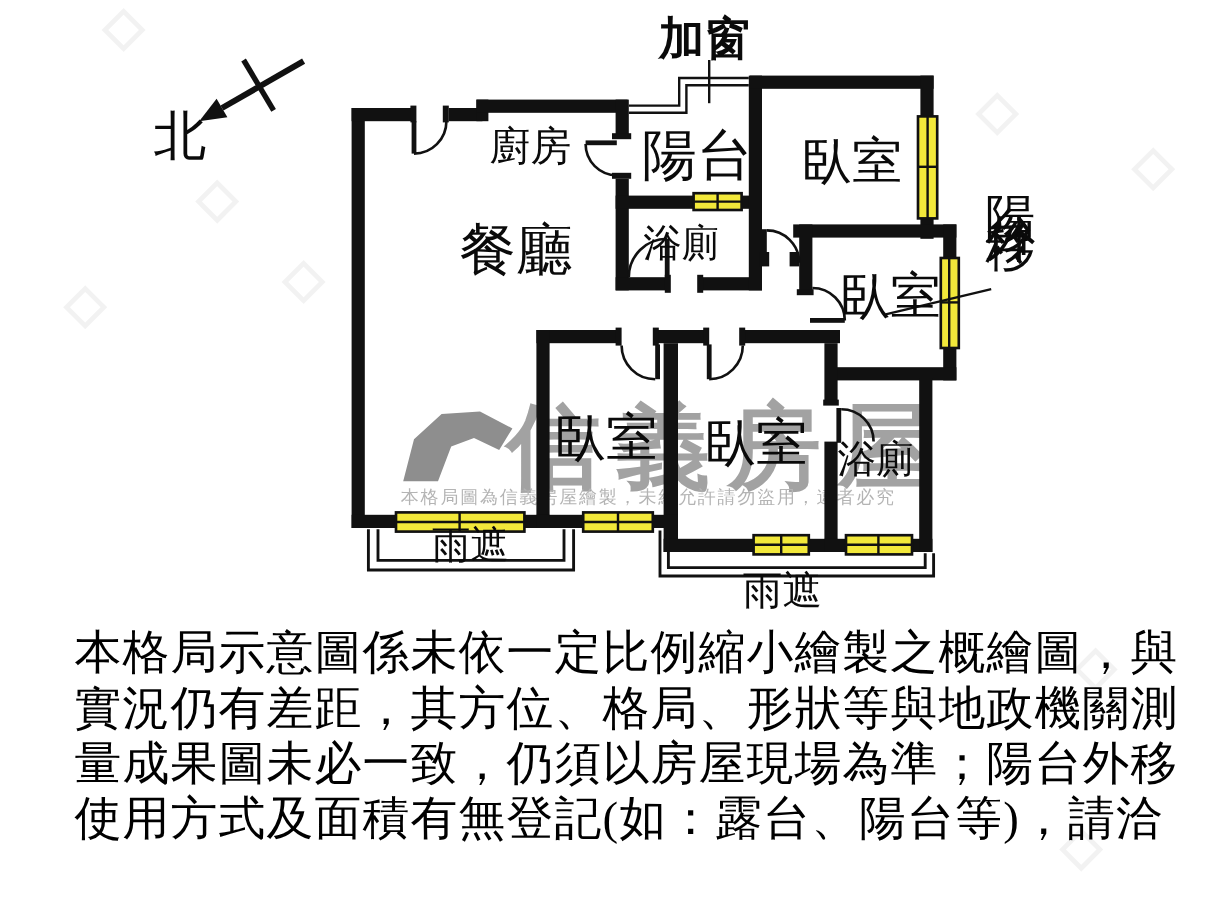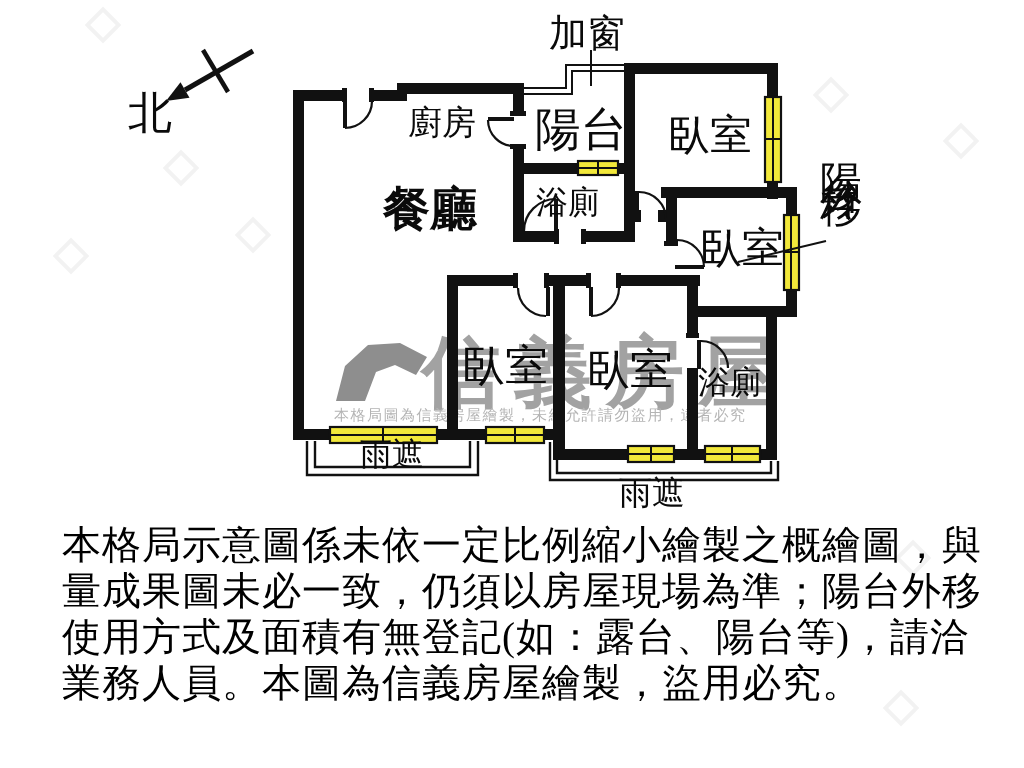--- a/index.html
+++ b/index.html
@@ -25,26 +25,26 @@
   .thin{fill:none;stroke:var(--wall-color,#111);stroke-width:2;}
   .dbl{fill:none;stroke:var(--wall-color,#111);stroke-width:2.4;}
   .win{fill:var(--window-color,#f2e83a);stroke:var(--wall-color,#111);stroke-width:2.2;}
   .winline{stroke:var(--wall-color,#111);stroke-width:2;}
   .north-line{stroke:var(--wall-color,#111);stroke-width:5;fill:none;}
   .north-cross{stroke:var(--wall-color,#111);stroke-width:4.5;fill:none;}
   .north-head{fill:var(--wall-color,#111);}
   
   .lab{position:absolute;color:#0a0a0a;line-height:1;white-space:nowrap;}
   .lab-north{left:128px;top:92px;font-size:44px;}
-  .lab-addwin{left:549px;top:14px;font-size:38px;}
+  .lab-addwin{left:549px;top:14px;font-size:38px;font-weight:bold;}
   .lab-kitchen{left:408px;top:106px;font-size:34px;}
   .lab-balcony{left:535px;top:107px;font-size:46px;}
   .lab-bath-top{left:536px;top:186px;font-size:32px;}
   .lab-bed-tr{left:668px;top:114px;font-size:42px;}
-  .lab-dining{left:383px;top:186px;font-size:47px;font-weight:bold;}
+  .lab-dining{left:383px;top:186px;font-size:47px;}
   .lab-bed-r{left:700px;top:227px;font-size:42px;}
   .lab-balcony-out{left:820px;top:130px;font-size:42px;writing-mode:vertical-rl;
                    text-orientation:upright;letter-spacing:8px;}
   .lab-living{left:329px;top:331px;font-size:50px;}
   .lab-bed-bl{left:462px;top:344px;font-size:43px;}
   .lab-bed-bm{left:587px;top:348px;font-size:43px;}
   .lab-bath-right{left:698px;top:366px;font-size:32px;}
   .lab-rain-left{left:360px;top:438px;font-size:32px;}
   .lab-rain-right{left:619px;top:477px;font-size:33px;}
   
@@ -229,18 +229,18 @@
     <div class="lab lab-balcony-out">陽台外移</div>
     <div class="lab lab-bed-bl">臥室</div>
     <div class="lab lab-bed-bm">臥室</div>
     <div class="lab lab-bath-right">浴廁</div>
     <div class="lab lab-rain-left">雨遮</div>
     <div class="lab lab-rain-right">雨遮</div>
   </div>
 
   <div class="disclaimer">
     <div>本格局示意圖係未依一定比例縮小繪製之概繪圖，與</div>
+    <div>實況仍有差距，其方位、格局、形狀等與地政機關測</div>
     <div>量成果圖未必一致，仍須以房屋現場為準；陽台外移</div>
     <div>使用方式及面積有無登記(如：露台、陽台等)，請洽</div>
-    <div>業務人員。本圖為信義房屋繪製，盜用必究。</div>
   </div>
 
 </div>
 
 </body></html>

